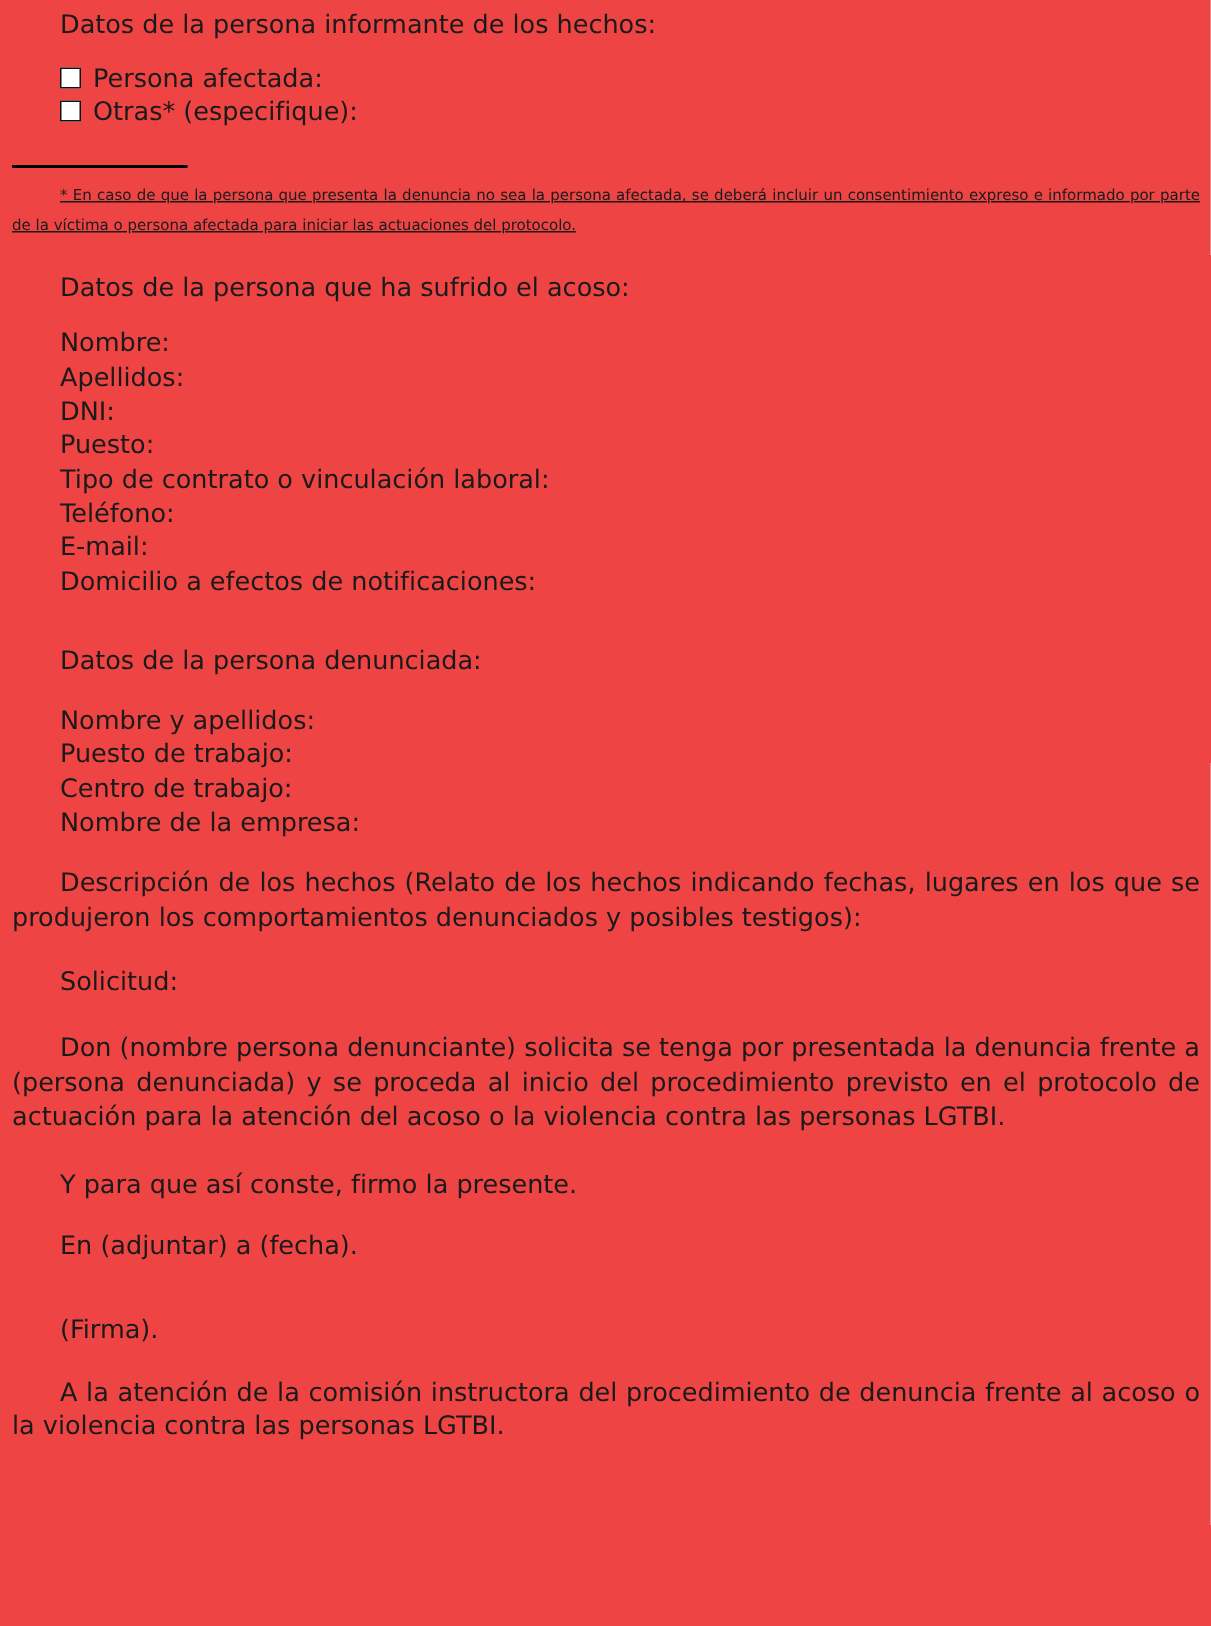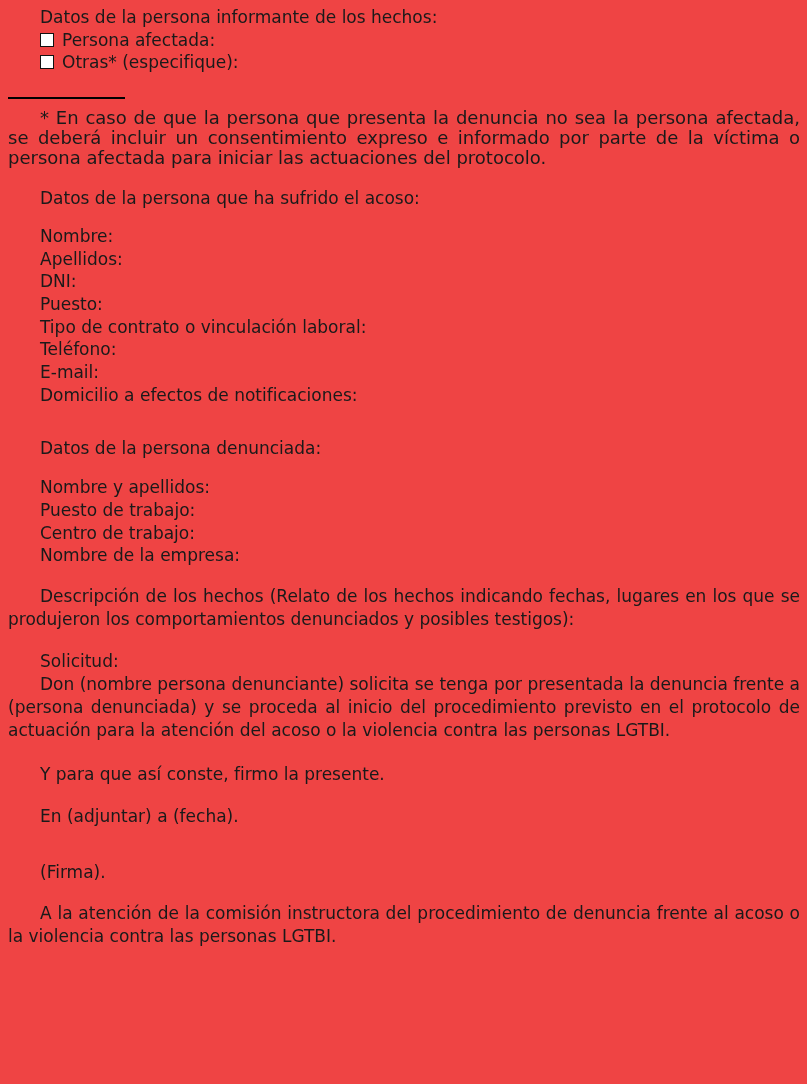--- a/index.html
+++ b/index.html
@@ -22,53 +22,54 @@
   }
   p { margin: 0; }
   .indent { text-indent: 32px; }
   .just { text-align: justify; }
 
   .cb-row {
     margin-top: 0;
     padding-left: 32px;
     white-space: nowrap;
   }
-  .cb-row.first { }
+  .cb-row.first { margin-top: 13px; }
   .checkbox {
     display: inline-block;
     width: 12px;
     height: 12px;
     border: 1.6px solid #111111;
     background: #ffffff;
     margin-right: 8px;
     vertical-align: -1px;
   }
 
   .footnote-rule {
     border: 0;
     border-top: 2px solid #000000;
     width: 117px;
     margin: 23px auto 0 0;
   }
   .footnote {
     margin-top: 9px;
-    font-size: 18px;
+    font-size: 10px;
     line-height: 19.7px;
+    text-decoration: underline;
   }
 
   .sec-title        { margin-top: 20px; }
   .sec-title.accused{ margin-top: 30px; }
   .fields           { margin-top: 15px; }
   .fields.accused   { margin-top: 17px; }
   .fields p         { padding-left: 32px; }
 
   .p-descripcion { margin-top: 18px; }
   .p-testigos    { margin-top: 19px; }
   .p-solicitud   { margin-top: 20px; }
-  .p-peticion    { }
+  .p-peticion    { margin-top: 22px; }
   .p-conste      { margin-top: 22px; }
   .p-lugar       { margin-top: 19px; }
   .p-firma       { margin-top: 33px; }
   .p-atencion    { margin-top: 19px; }
 </style>
 </head>
 <body>
 
 <div class="page">
 

